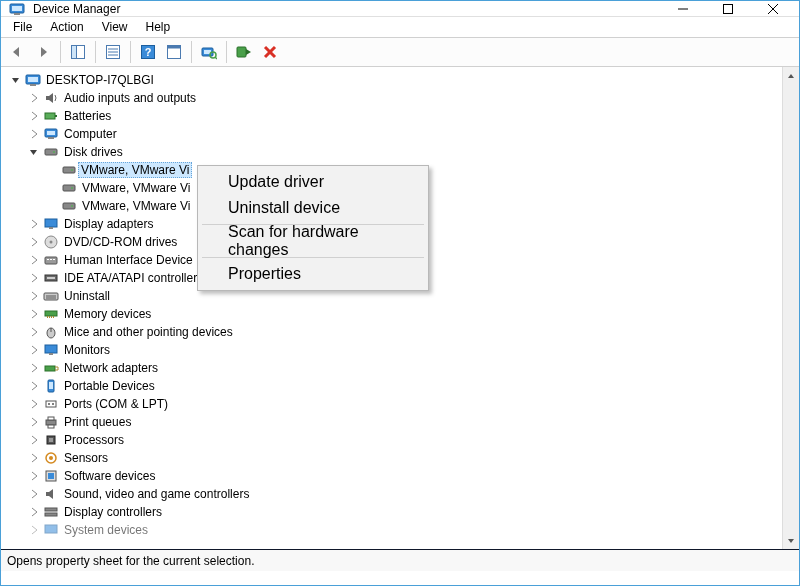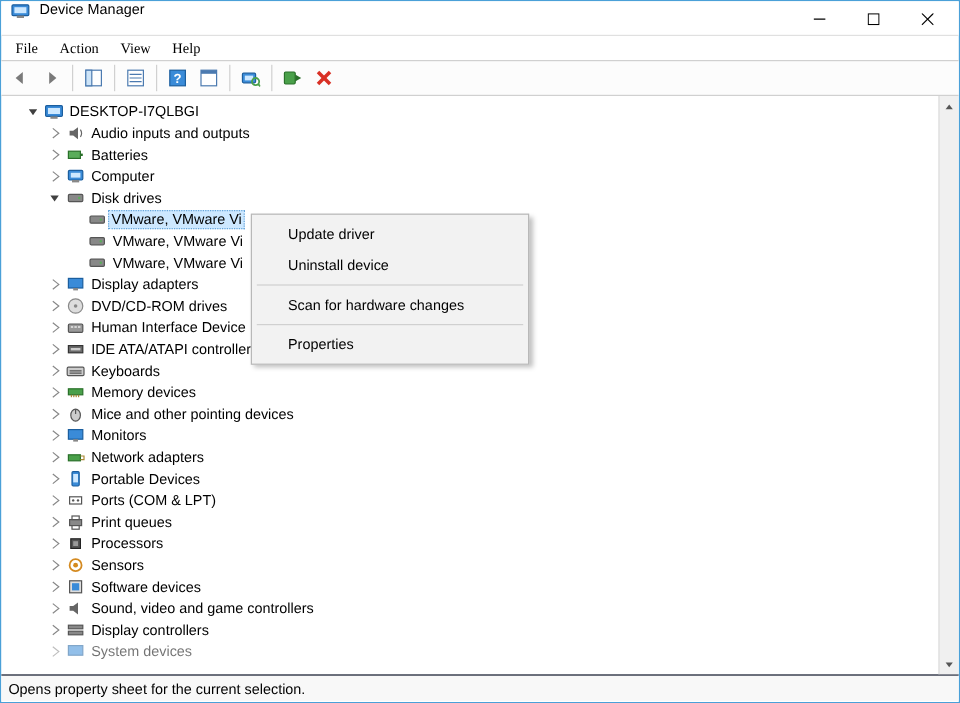--- a/index.html
+++ b/index.html
@@ -10,22 +10,23 @@
     background: #fff;
     color: #000;
     width: 800px;
     height: 586px;
     overflow: hidden;
     border: 1px solid #4aa0d8;
     position: relative;
   }
   
   .titlebar {
-    height: 29px;
+    height: 16px;
     display: flex;
+    align-items: center;
     padding: 0 4px 0 8px;
     background: #fff;
     border-bottom: 1px solid #e0e0e0;
   }
   .titlebar .app-icon {
     width: 16px; height: 16px;
     margin-right: 8px;
     display: inline-flex; align-items:center; justify-content:center;
   }
   .titlebar .title { flex: 1; font-size: 12px; }
@@ -40,21 +41,20 @@
   .menubar {
     height: 20px;
     display:flex;
     align-items:center;
     padding: 0 4px;
     font-size: 12px;
     gap: 2px;
   }
   .menubar .menu-item {
     padding: 2px 8px;
-    font-family: Liberation Serif, serif;
   }
   
   .toolbar {
     height: 30px;
     border-top: 1px solid #d0d0d0;
     border-bottom: 1px solid #d0d0d0;
     display:flex;
     align-items:center;
     padding: 0 4px;
     gap: 2px;
@@ -69,21 +69,20 @@
     width: 1px; height: 22px;
     background: #d0d0d0;
     margin: 0 3px;
   }
   
   .tree-container {
     height: calc(100% - 30px - 20px - 30px - 22px);
     overflow: hidden;
     position: relative;
     display:flex;
-    padding-left:12px;
   }
   .tree {
     flex:1;
     padding: 4px 0 4px 8px;
     overflow:hidden;
     position:relative;
   }
   .scrollbar-v {
     width: 17px;
     background:#f0f0f0;
@@ -142,21 +141,21 @@
     box-shadow: 3px 3px 4px rgba(0,0,0,0.25);
     padding: 3px 2px;
     width: 232px;
     z-index: 100;
   }
   .ctx-item {
     height: 26px;
     display:flex;
     align-items:center;
     padding: 0 20px 0 28px;
-    font-size: 12px;
+    font-size: 16px;
   }
   .ctx-item.bold { font-weight:normal; }
   .ctx-sep {
     height:1px;
     background:#d0d0d0;
     margin: 3px 2px;
   }
   svg { pointer-events:none; }
 </style>
 </head>
@@ -456,21 +455,21 @@
             <path d="M3 1 L8 5 L3 9" fill="none" stroke="#888" stroke-width="1"></path>
           </svg>
         </span>
       <span class="node-icon">
           <svg width="16" height="16" viewBox="0 0 16 16">
             <rect x="1" y="5" width="14" height="7" rx="1" fill="#ccc" stroke="#555"></rect>
             <line x1="3" y1="8" x2="13" y2="8" stroke="#555"></line>
             <line x1="3" y1="10" x2="13" y2="10" stroke="#555"></line>
           </svg>
         </span>
-      <span class="label-text">Keyboards</span>
+      <span class="label-text">Uninstall</span>
     </div>
 
     <div class="tree-row">
       <span class="indent"></span>
       <span class="expander">
           <svg width="10" height="10" viewBox="0 0 10 10">
             <path d="M3 1 L8 5 L3 9" fill="none" stroke="#888" stroke-width="1"></path>
           </svg>
         </span>
       <span class="node-icon">

